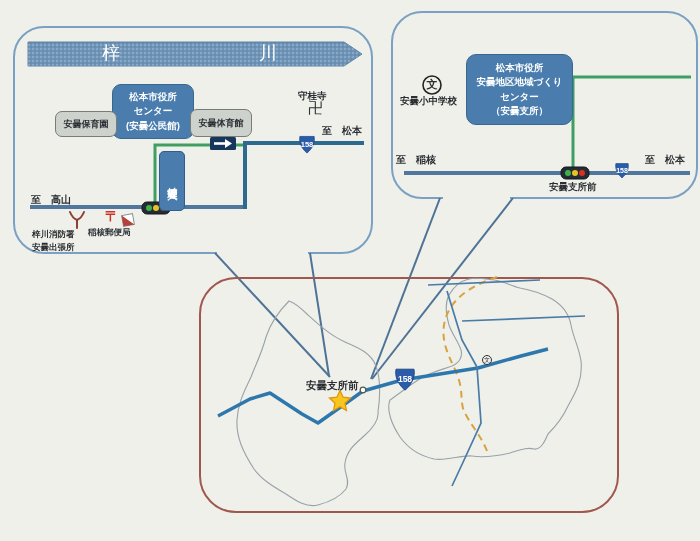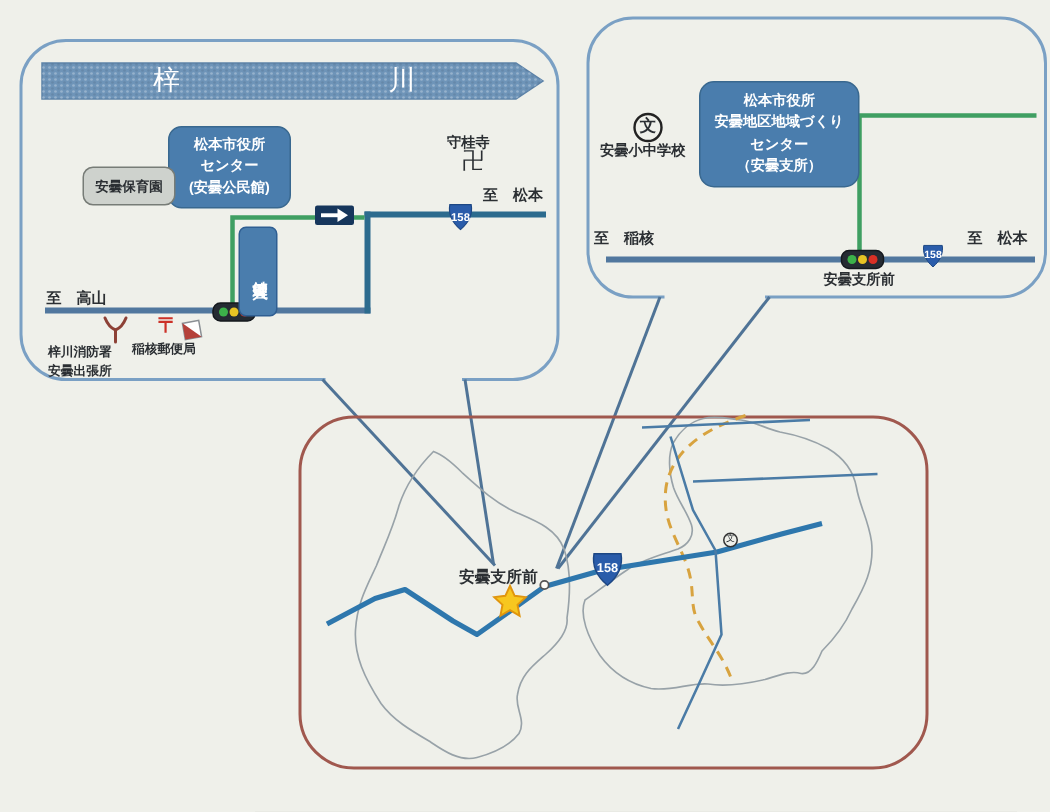--- a/index.html
+++ b/index.html
@@ -132,20 +132,21 @@
 
   <div class="lbl white" style="left:102px;top:44px;font-size:18px;font-weight:400;">梓</div>
   <div class="lbl white" style="left:259px;top:44px;font-size:18px;font-weight:400;">川</div>
 
   <div class="facbox" style="left:112px;top:84px;width:80px;height:53px;">
     <span>松本市役所</span>
     <span>センター</span>
     <span>(安曇公民館)</span>
   </div>
   <div class="graybox" style="left:55px;top:111px;width:60px;height:24px;">安曇保育園</div>
+  <div class="graybox" style="left:190px;top:109px;width:60px;height:26px;">安曇体育館</div>
 
   <div class="lbl" style="left:298px;top:91px;font-size:9.5px;">守桂寺</div>
   <div class="lbl" style="left:308px;top:100px;font-size:15px;font-weight:400;">卍</div>
 
   <div class="lbl" style="left:322px;top:126px;font-size:10px;">至　松本</div>
   <div class="badge-num" style="left:307px;top:145px;font-size:7.5px;">158</div>
 
   <div class="vbox" style="left:159px;top:151px;width:24px;height:58px;">鍵管理人</div>
 
   <div class="lbl" style="left:31px;top:195px;font-size:10px;">至　高山</div>

